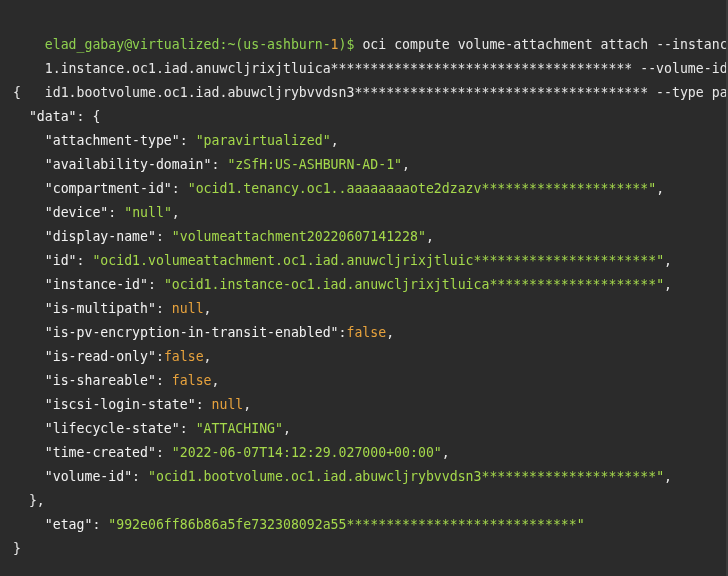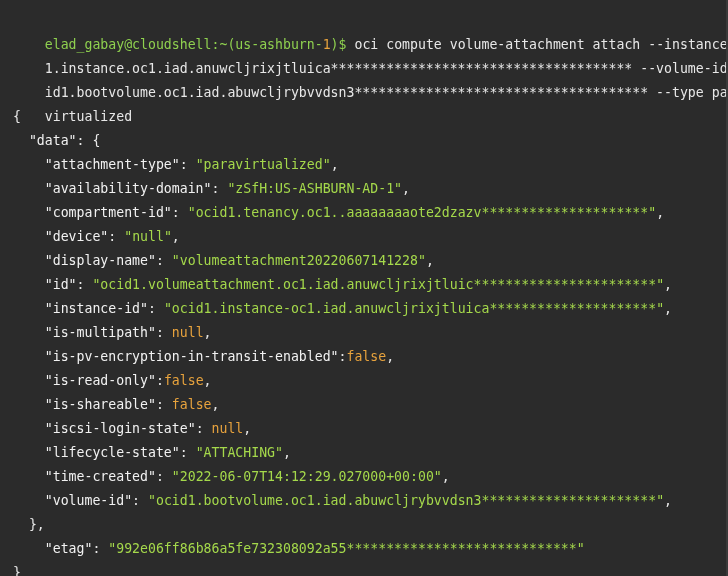--- a/index.html
+++ b/index.html
@@ -41,30 +41,27 @@
   .c-lit     { color: #e8a33d; text-align: center; }
   .c-prompt  { color: #8fd14f; }
   .c-num     { color: #e8a33d; }
 </style>
 </head>
 <body>
 
 <div id="terminal">
 
   <div class="line">
-    <span class="tok c-prompt">elad_gabay@cloudshell:~(us-ashburn-</span><span class="tok c-num">1</span><span class="tok c-prompt">)$ </span><span class="tok c-default">oci compute volume-attachment attach --instance-id ocid</span>
+    <span class="tok c-prompt">elad_gabay@virtualized:~(us-ashburn-</span><span class="tok c-num">1</span><span class="tok c-prompt">)$ </span><span class="tok c-default">oci compute volume-attachment attach --instance-id ocid</span>
   </div>
   <div class="line">
     <span class="tok c-default">1.instance.oc1.iad.anuwcljrixjtluica************************************** --volume-id oc</span>
   </div>
   <div class="line">
     <span class="tok c-default">id1.bootvolume.oc1.iad.abuwcljrybvvdsn3************************************* --type para</span>
-  </div>
-  <div class="line">
-    <span class="tok c-default">virtualized</span>
   </div>
 
   <div id="json-output">
       <div class="line"><span class="tok"></span><span class="tok c-default">{</span></div>
       <div class="line"><span class="tok">  </span><span class="tok c-key">"data"</span><span class="tok c-default">: {</span></div>
       <div class="line"><span class="tok">    </span><span class="tok c-key">"attachment-type"</span><span class="tok c-default">: </span><span class="tok c-str">"paravirtualized"</span><span class="tok c-default">,</span></div>
       <div class="line"><span class="tok">    </span><span class="tok c-key">"availability-domain"</span><span class="tok c-default">: </span><span class="tok c-str">"zSfH:US-ASHBURN-AD-1"</span><span class="tok c-default">,</span></div>
       <div class="line"><span class="tok">    </span><span class="tok c-key">"compartment-id"</span><span class="tok c-default">: </span><span class="tok c-str">"ocid1.tenancy.oc1..aaaaaaaaote2dzazv*********************"</span><span class="tok c-default">,</span></div>
       <div class="line"><span class="tok">    </span><span class="tok c-key">"device"</span><span class="tok c-default">: </span><span class="tok c-str">"null"</span><span class="tok c-default">,</span></div>
       <div class="line"><span class="tok">    </span><span class="tok c-key">"display-name"</span><span class="tok c-default">: </span><span class="tok c-str">"volumeattachment20220607141228"</span><span class="tok c-default">,</span></div>

